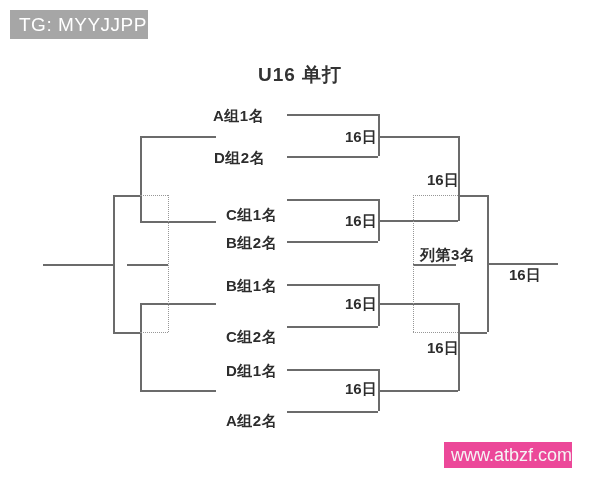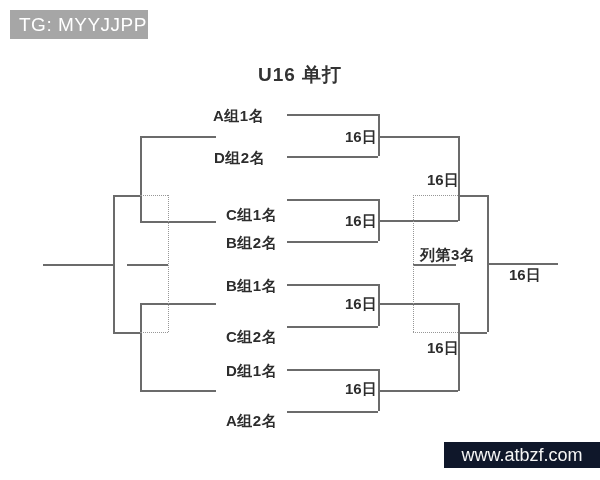--- a/index.html
+++ b/index.html
@@ -24,23 +24,23 @@
   .title{
     position:absolute;left:0;right:0;top:62px;text-align:center;
     font-size:19px;font-weight:bold;color:#333;letter-spacing:1px;
   }
   .badge{
     position:absolute;left:10px;top:10px;width:138px;height:29px;
     background:#a6a6a6;color:#ffffff;font-size:19px;line-height:29px;
     padding-left:9px;box-sizing:border-box;letter-spacing:0.5px;
   }
   .watermark{
-    position:absolute;left:444px;top:442px;width:156px;height:26px;
-    background:#0f172a;color:#f5f5f5;font-size:18px;line-height:26px;
-    text-align:center;
+    position:absolute;left:444px;top:442px;width:128px;height:26px;
+    background:#ec4899;color:#f5f5f5;font-size:18px;line-height:26px;
+    text-align:right;
   }
 </style>
 </head>
 <body>
 
 <div class="stage">
 
   <div class="badge">TG: MYYJJPP</div>
 
   <div class="title">U16 单打</div>

